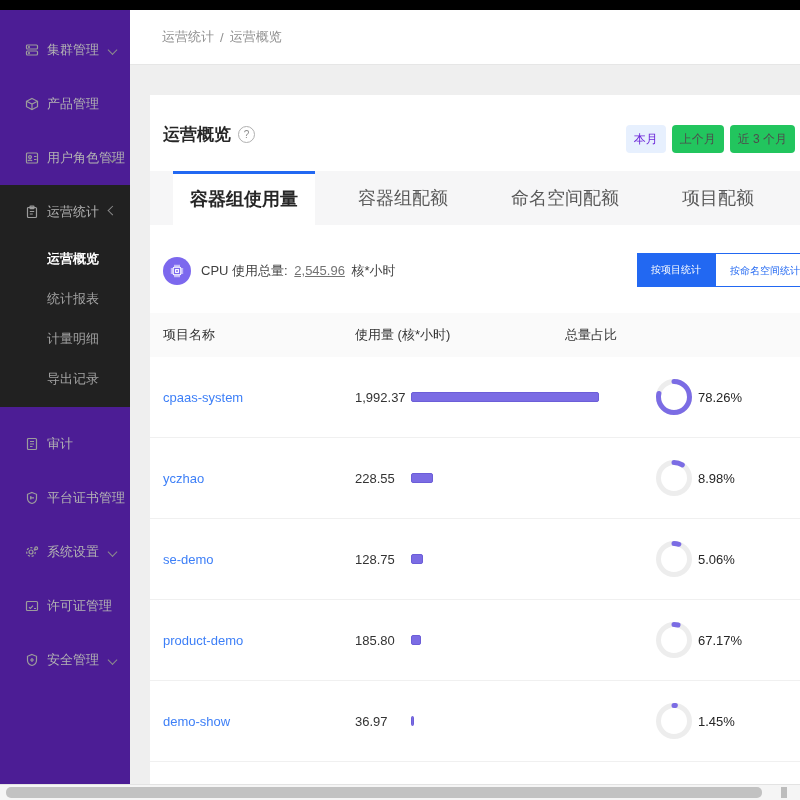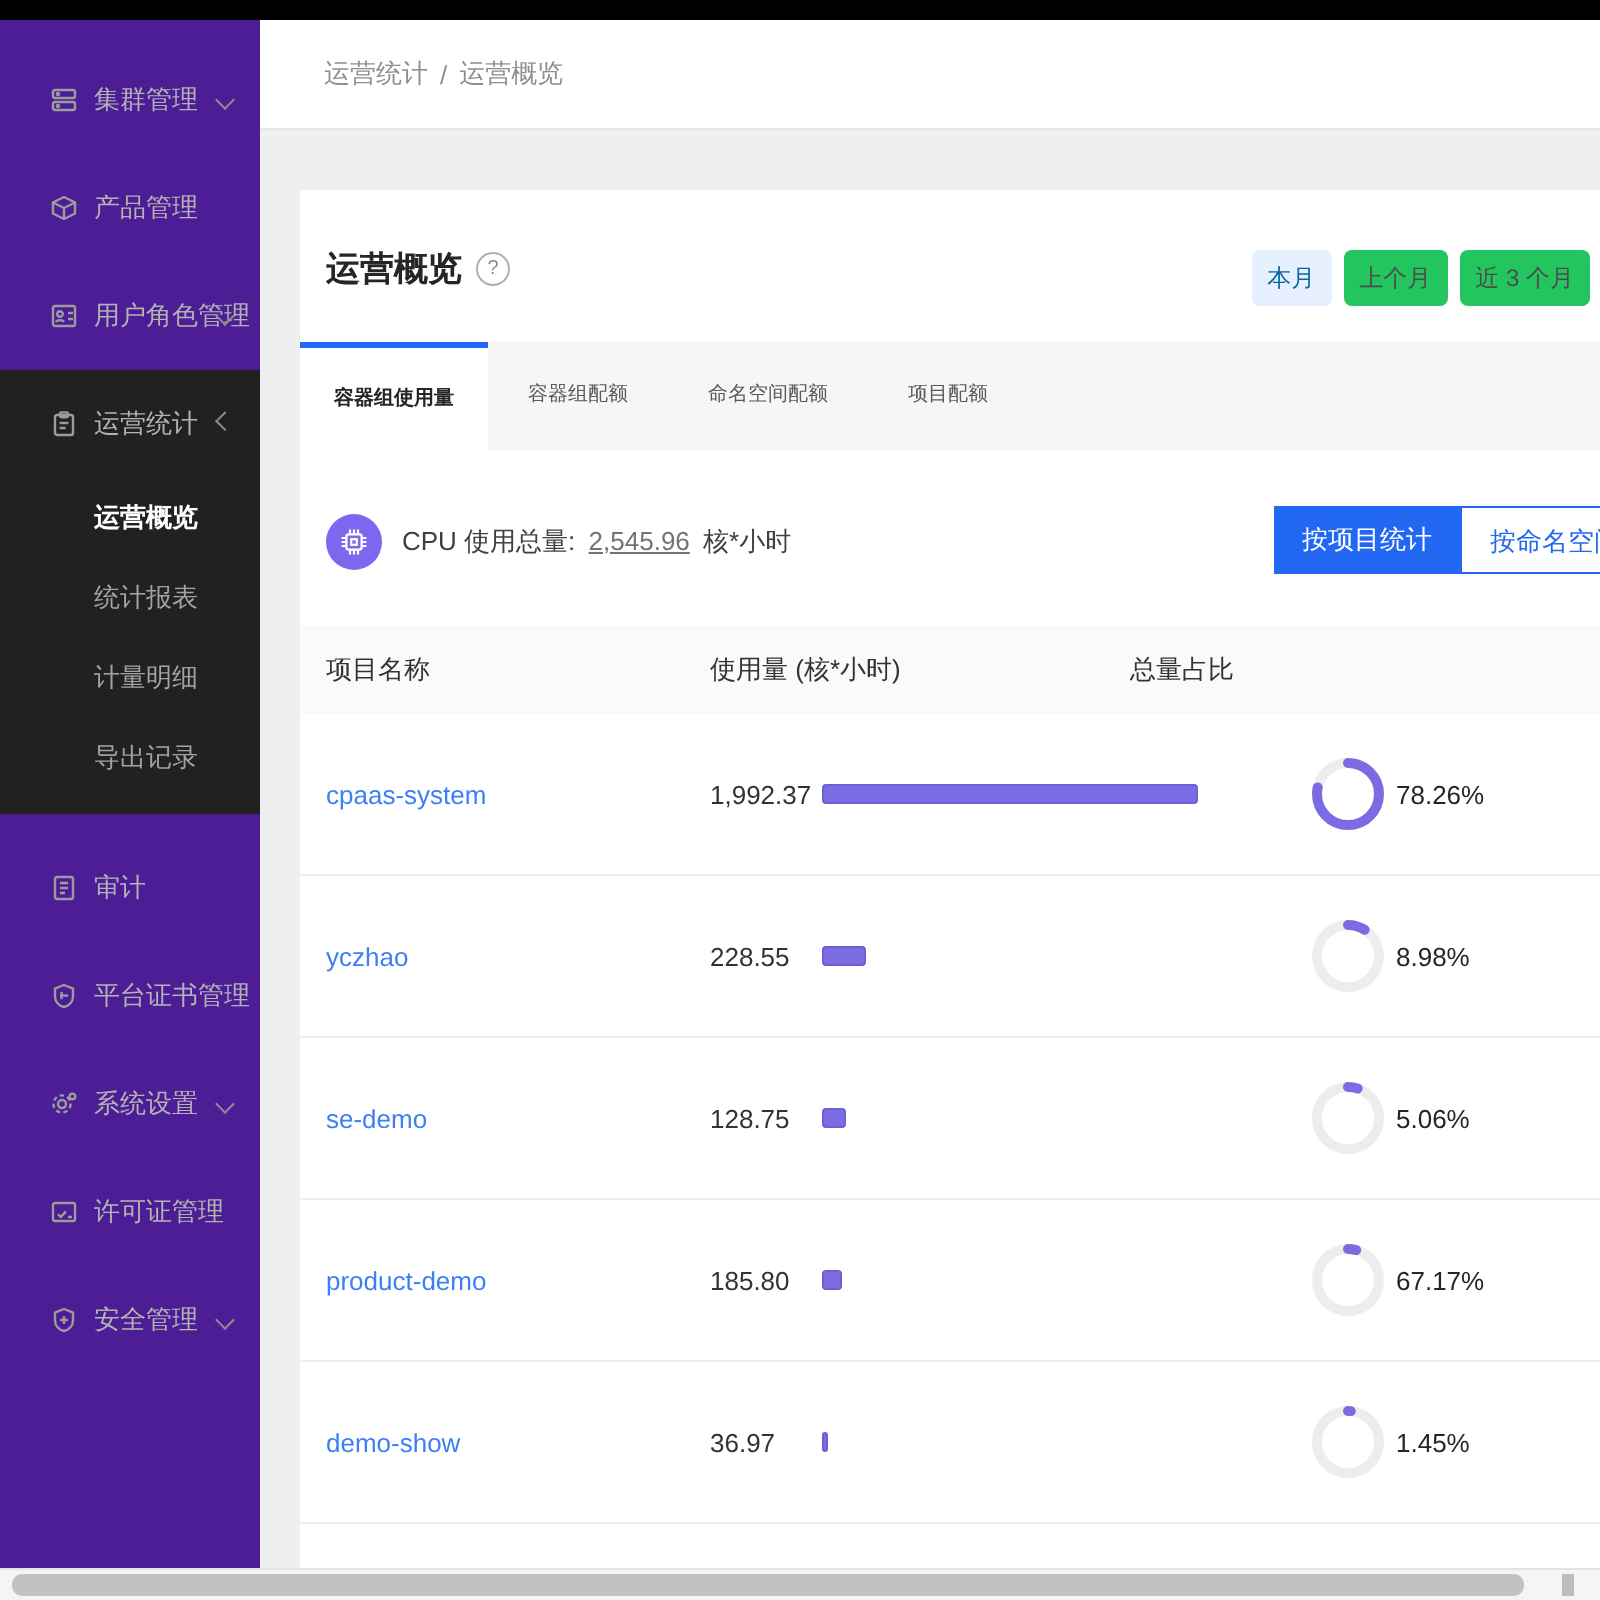--- a/index.html
+++ b/index.html
@@ -27,32 +27,32 @@
   .breadcrumb-bar{height:54px;background:#fff;border-bottom:1px solid #e6e6e6;display:flex;align-items:center;padding-left:32px;font-size:13px;color:#8f8f8f;}
   .breadcrumb-bar .sep{margin:0 6px;}
   .content{padding:30px 0 0 20px;}
   .card{width:660px;background:#fff;min-height:700px;position:relative;}
   
   .card-head{position:relative;height:76px;}
   .page-title{position:absolute;left:13px;top:28px;font-size:17px;font-weight:bold;color:#262626;display:flex;align-items:center;}
   .help-icon{display:inline-flex;align-items:center;justify-content:center;width:15px;height:15px;border:1px solid #b0b0b0;border-radius:50%;font-size:10px;font-weight:normal;color:#8c8c8c;margin-left:7px;}
   .pills{position:absolute;right:15px;top:30px;display:flex;gap:6px;}
   .pill{height:28px;line-height:28px;padding:0 8px;border-radius:4px;font-size:12px;background:#22c55e;color:#4d4d4d;cursor:pointer;white-space:nowrap;}
-  .pill.active{background:#e7f0fe;color:#0369a1;}
+  .pill.active{background:#e7f0fe;color:#6d28d9;}
   
   .tabbar{display:flex;background:#f6f6f7;height:54px;}
-  .tab{padding:0 20px;line-height:54px;font-size:10px;color:#595959;cursor:pointer;}
+  .tab{padding:0 20px;line-height:54px;font-size:18px;color:#595959;cursor:pointer;margin-left:23px;}
   .tab.active{background:#fff;border-top:3px solid #2268f2;line-height:51px;font-weight:bold;color:#262626;padding:0 17px;}
   
   .cpu-row{position:relative;height:60px;margin-top:16px;display:flex;align-items:center;padding-left:13px;}
   .cpu-badge{width:28px;height:28px;border-radius:50%;background:#7c68ee;display:flex;align-items:center;justify-content:center;flex:none;}
   .cpu-text{margin-left:10px;font-size:13px;color:#404040;}
   .cpu-value{color:#737373;margin:0 3px;text-decoration:underline;}
   .segmented{position:absolute;left:487px;top:12px;display:flex;height:34px;}
-  .seg-btn{height:34px;line-height:34px;padding:0 14px;font-size:13px;box-sizing:border-box;cursor:pointer;white-space:nowrap;}
+  .seg-btn{height:34px;line-height:34px;padding:0 14px;font-size:10px;box-sizing:border-box;cursor:pointer;white-space:nowrap;}
   .seg-btn.active{background:#2268f2;color:#fff;}
   .seg-btn.ghost{background:#fff;color:#2268f2;border:1px solid #2268f2;}
   
   .thead{display:flex;align-items:center;height:44px;background:#fafafa;margin-top:12px;font-size:13px;color:#333;}
   .th1{width:192px;padding-left:13px;flex:none;}
   .th2{width:210px;flex:none;}
   .th3{flex:none;}
   .trow{display:flex;align-items:center;height:80px;border-bottom:1px solid #f0f0f0;font-size:13px;}
   .td-name{width:192px;padding-left:13px;flex:none;color:#3d7ff7;cursor:pointer;}
   .td-val{width:48px;flex:none;color:#333;}

